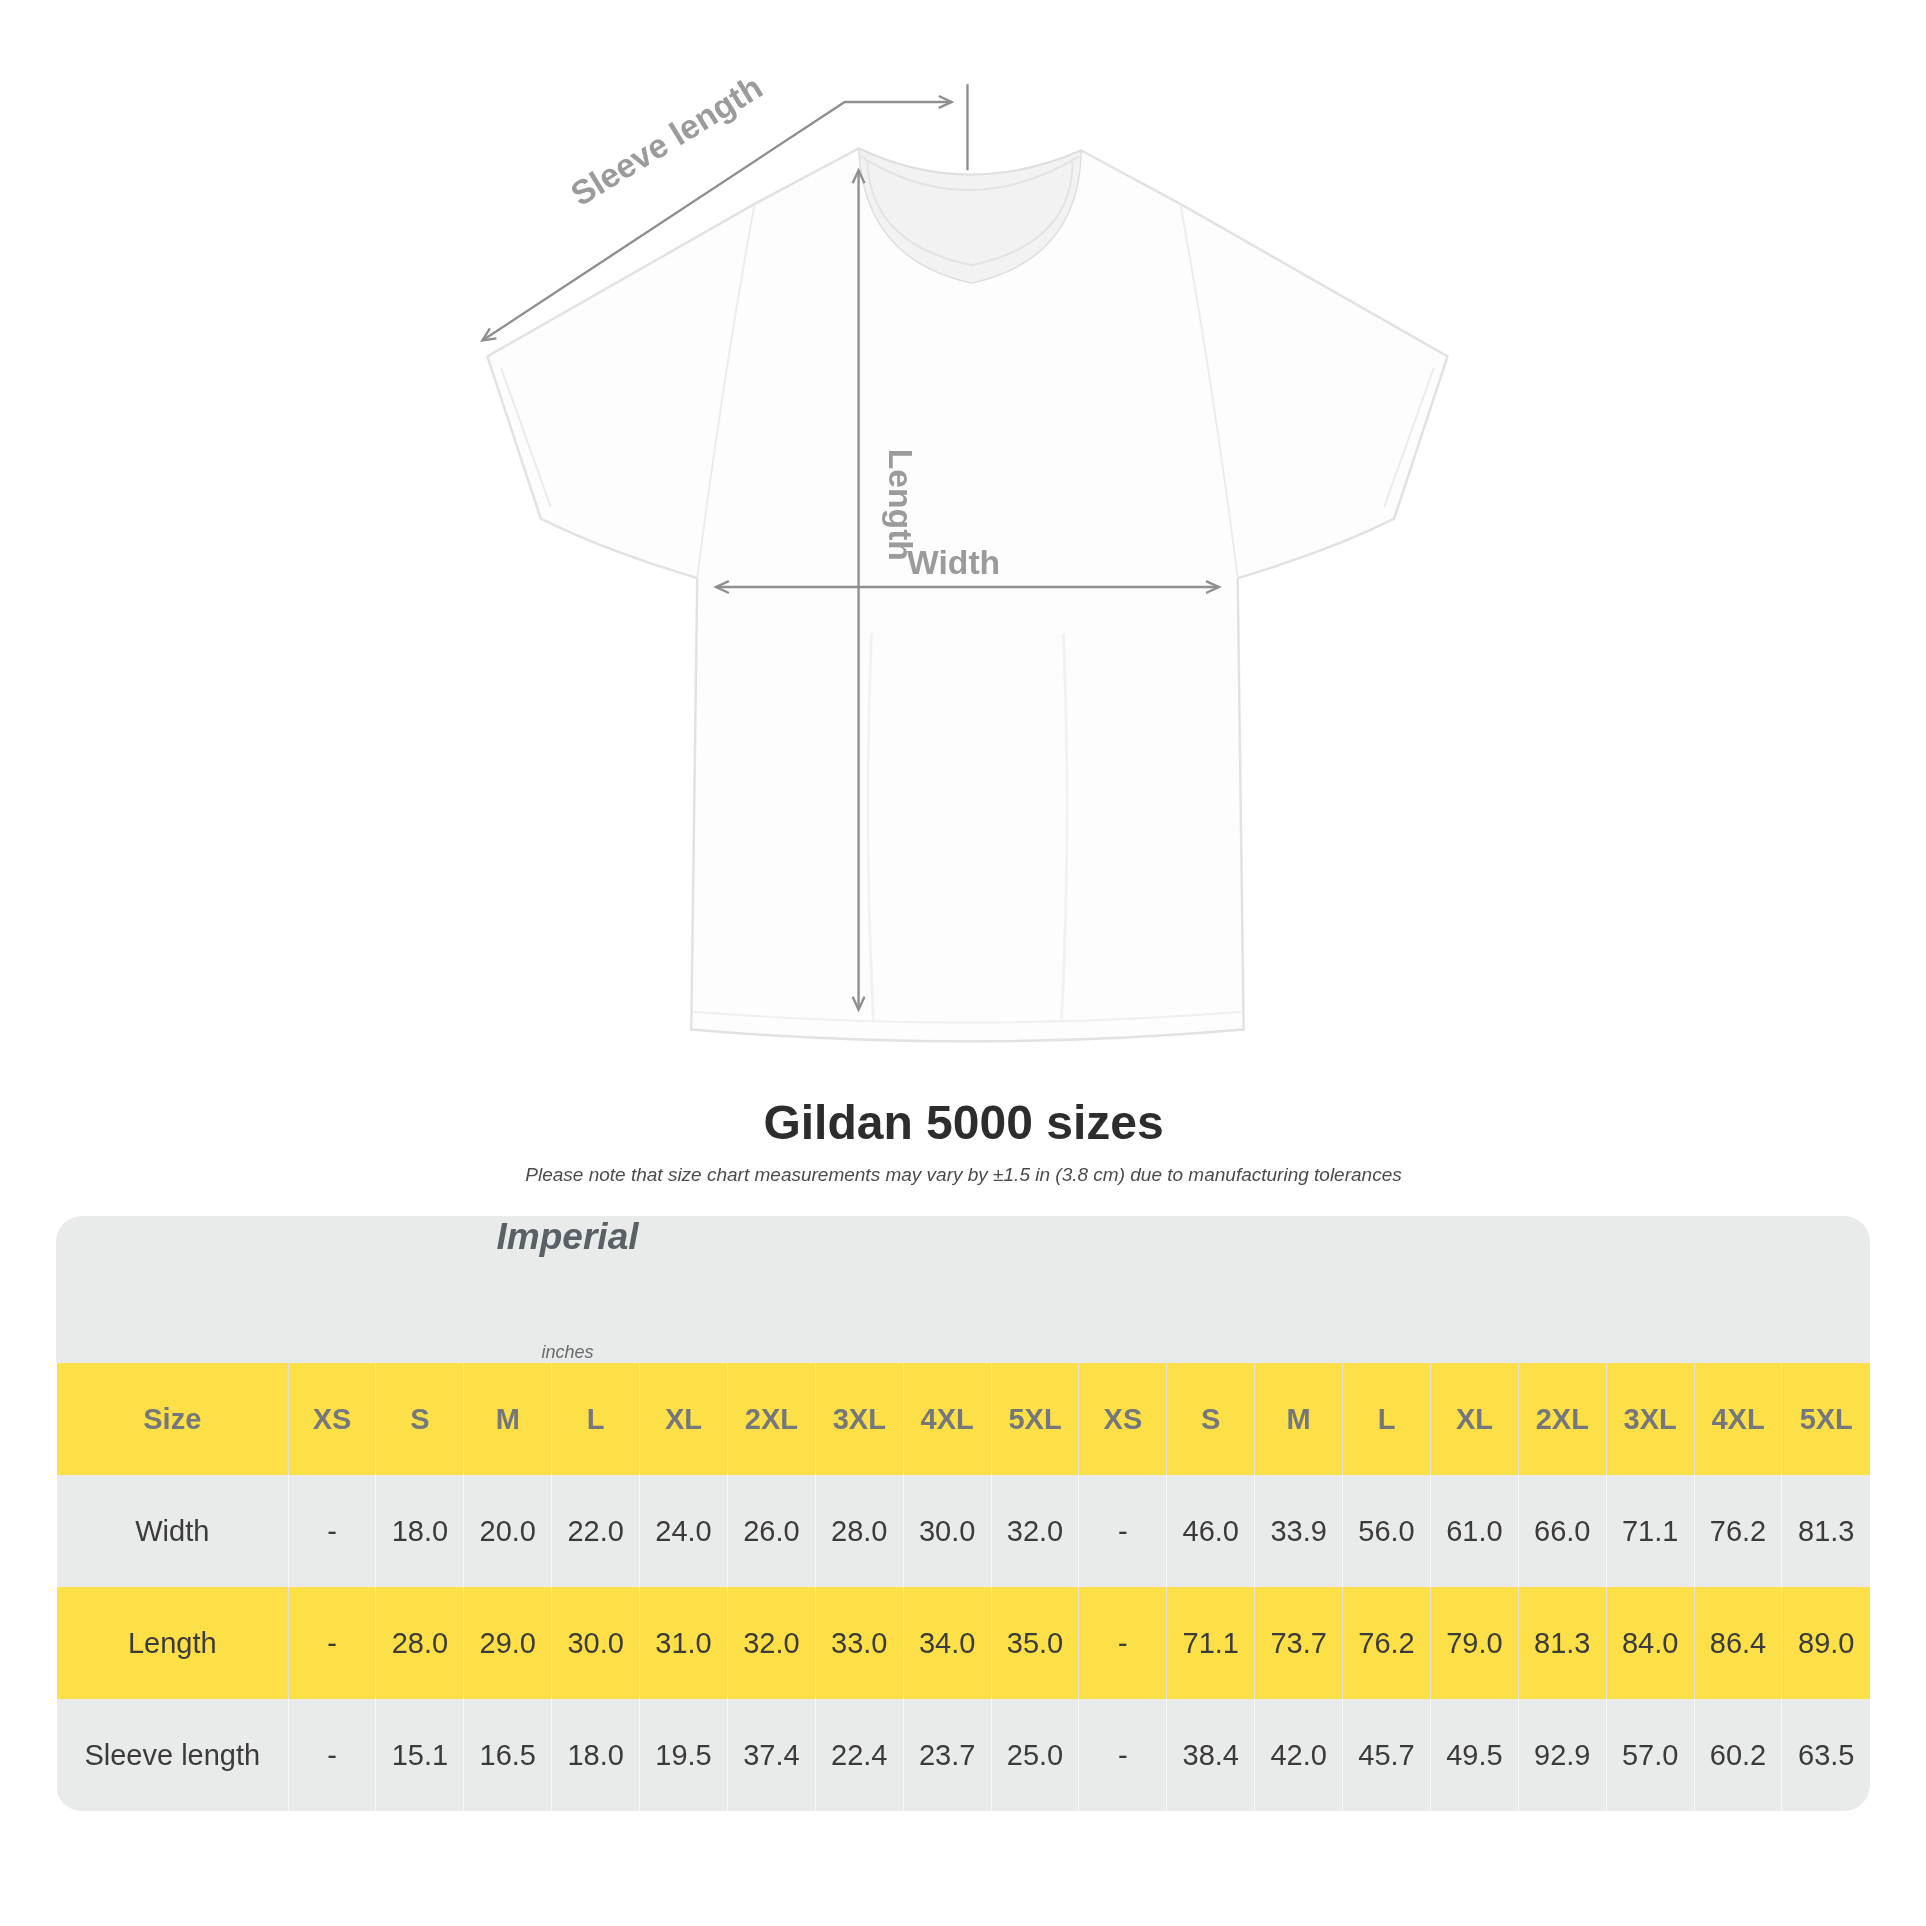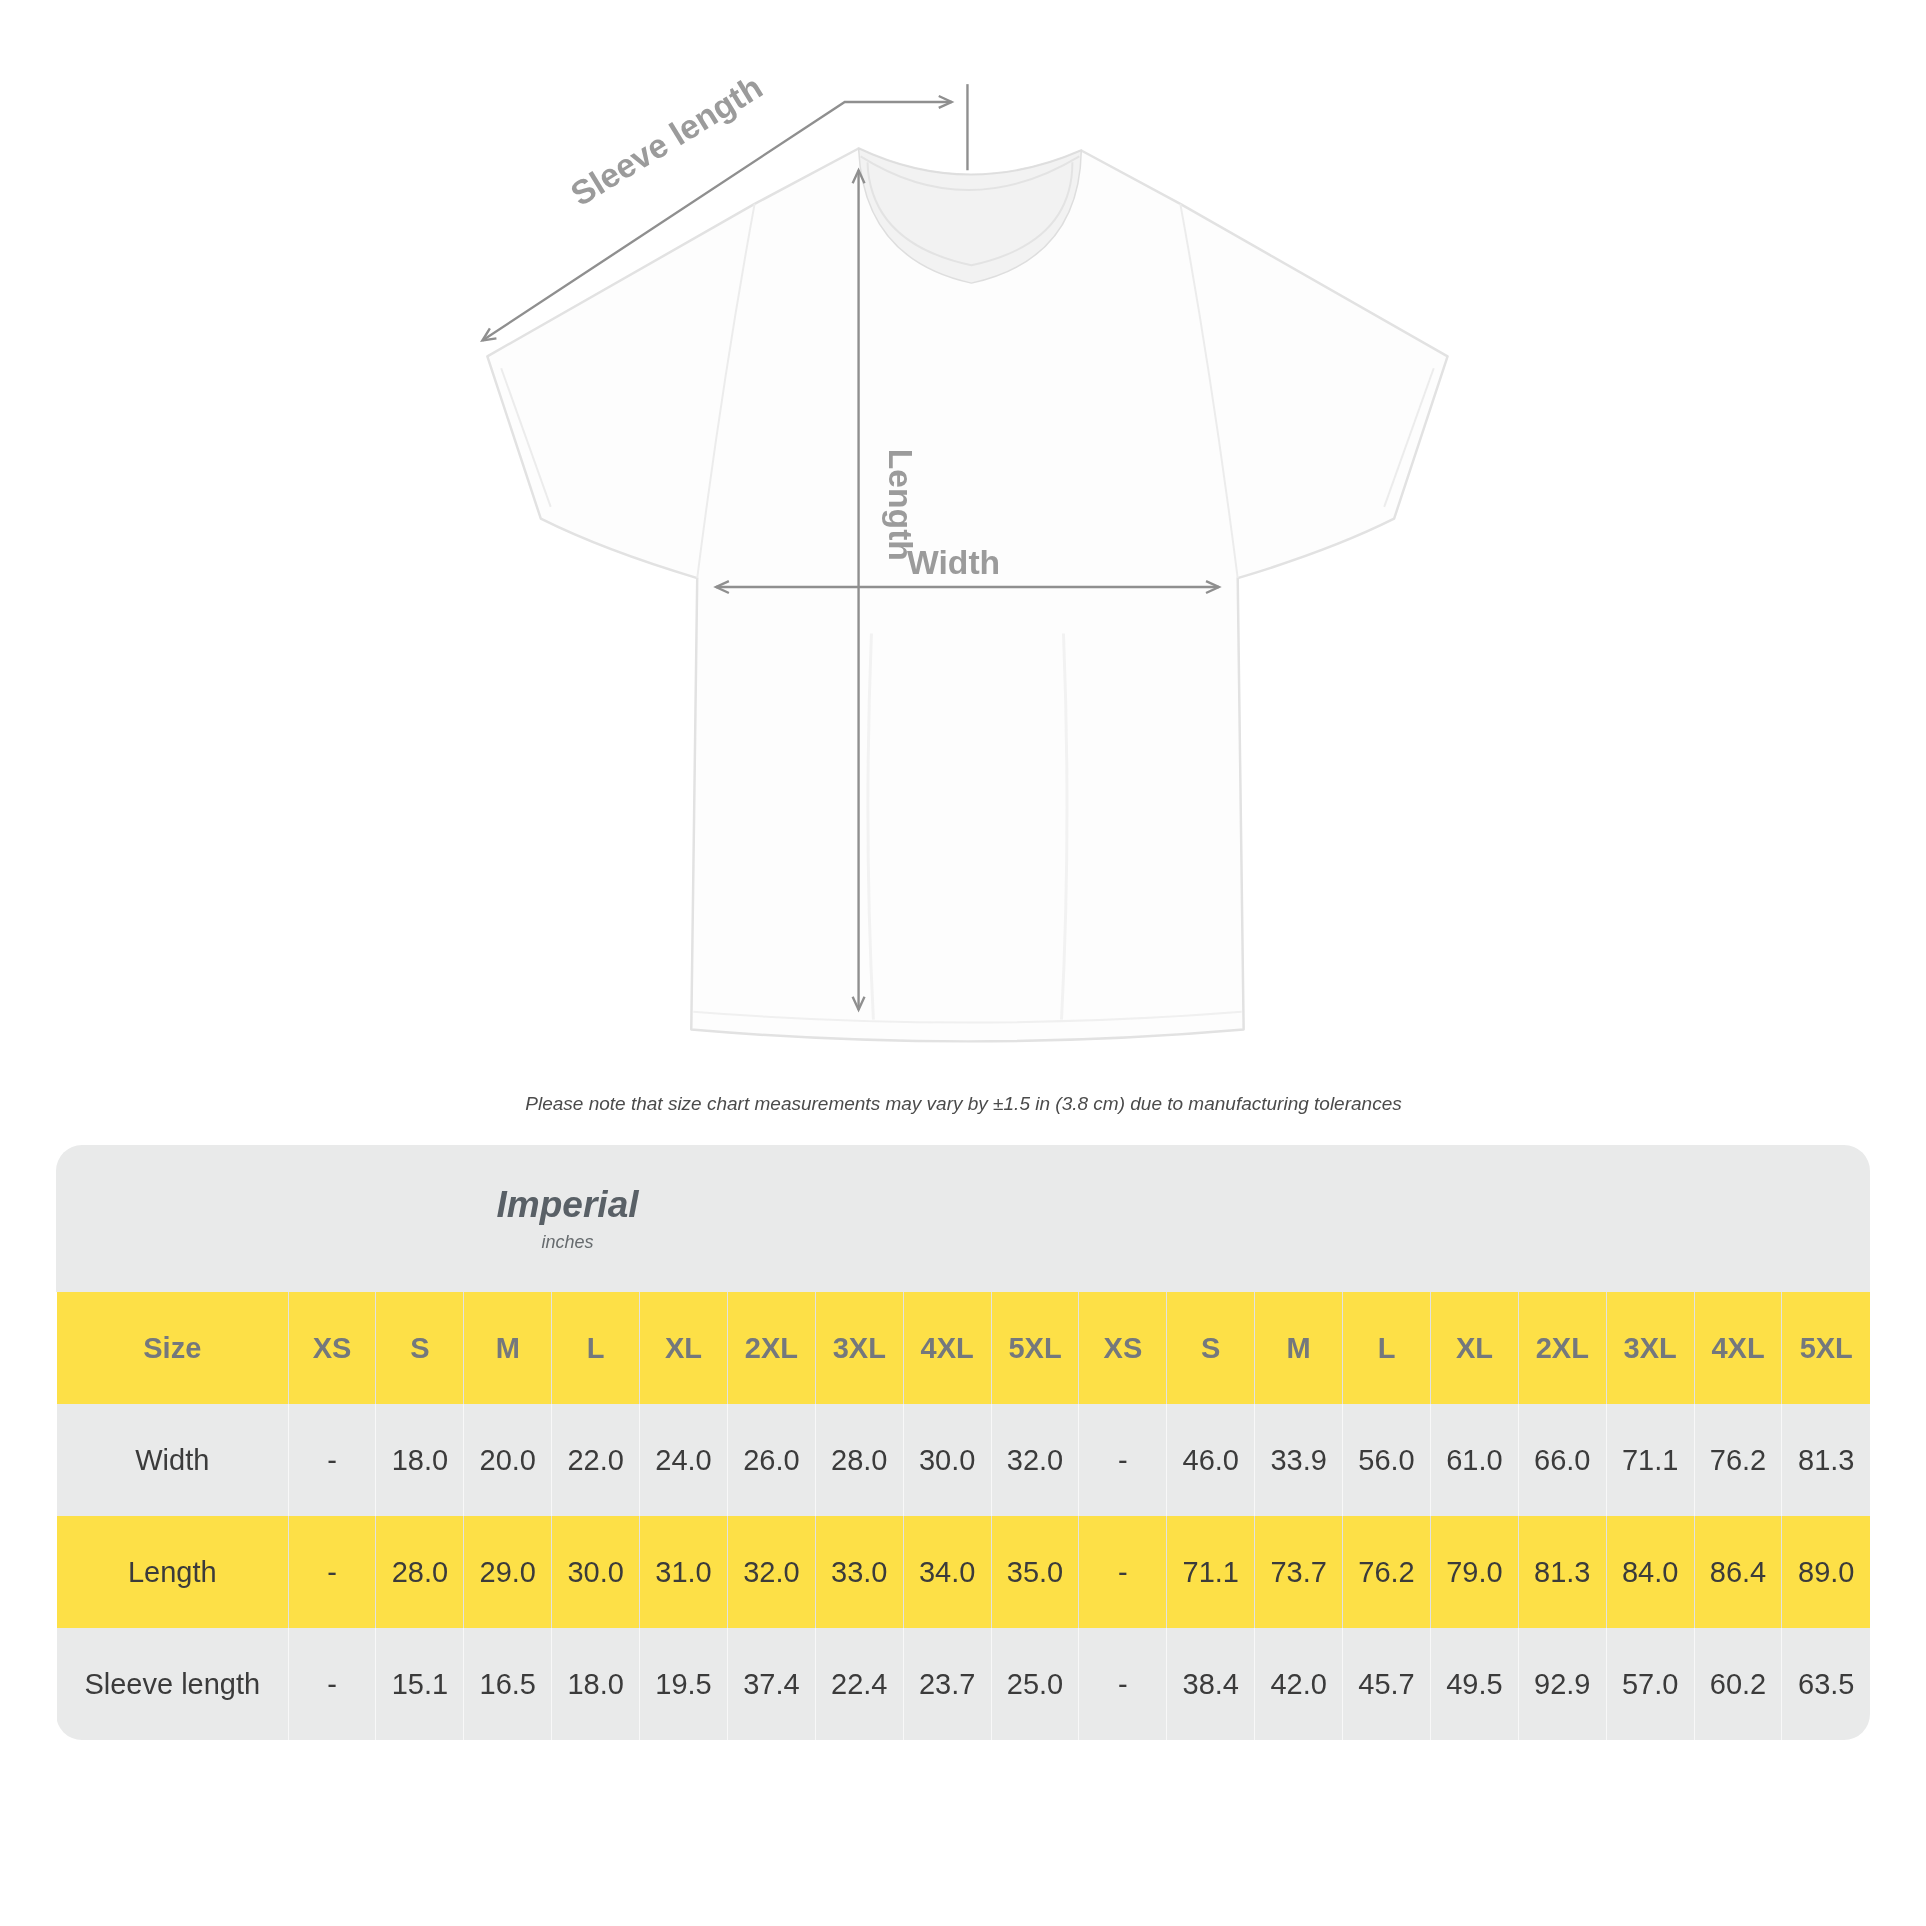--- a/index.html
+++ b/index.html
@@ -12,21 +12,21 @@
   .page-title{
     margin:16px 0 0 0;font-size:48px;font-weight:700;color:#2d2d2d;letter-spacing:0;
   }
   .page-subtitle{
     margin:14px 0 0 0;font-size:19px;font-style:italic;color:#4b4b4b;font-weight:400;
   }
   .table-card{
     margin:30px 56px 0 56px;width:1814px;border-radius:26px;overflow:hidden;background:#ffffff;
   }
   .unit-band{display:flex;background:#e9eaea;height:147px;}
-  .unit-group{display:flex;flex-direction:column;align-items:center;justify-content:center;gap:6px;}
+  .unit-group{display:flex;flex-direction:column;align-items:center;justify-content:space-between;gap:6px;}
   .unit-group.imperial{width:56.4%;}
   .unit-group.metric{width:43.6%;}
   .unit-title{font-size:37px;font-weight:700;font-style:italic;color:#596066;}
   .unit-sub{font-size:18px;font-style:italic;color:#666b6e;}
   table.size-table{width:100%;border-collapse:collapse;table-layout:fixed;}
   table.size-table th,table.size-table td{
     text-align:center;vertical-align:middle;height:112px;padding:0;
     font-size:29px;border-left:1px solid transparent;
   }
   table.size-table th{color:#74787d;font-weight:700;}
@@ -89,20 +89,21 @@
         <line x1="723" y1="593" x2="1231" y2="593" marker-start="url(#arw)" marker-end="url(#arw)"></line>
       </g>
 
       <text class="svg-label" x="679" y="152" text-anchor="middle" transform="rotate(-31.5 679 152)">Sleeve length</text>
       <text class="svg-label" x="898" y="510" text-anchor="middle" transform="rotate(90 898 510)">Length</text>
       <text class="svg-label" x="963" y="580" text-anchor="middle">Width</text>
     </svg>
   </div>
 
   <div class="heading-block">
+    <h1 class="page-title">Gildan 5000 sizes</h1>
     <p class="page-subtitle">Please note that size chart measurements may vary by ±1.5 in (3.8 cm) due to manufacturing tolerances</p>
   </div>
 
   <div class="table-card">
     <div class="unit-band">
       <div class="unit-group imperial">
         <div class="unit-title">Imperial</div>
         <div class="unit-sub">inches</div>
       </div>
     </div>

